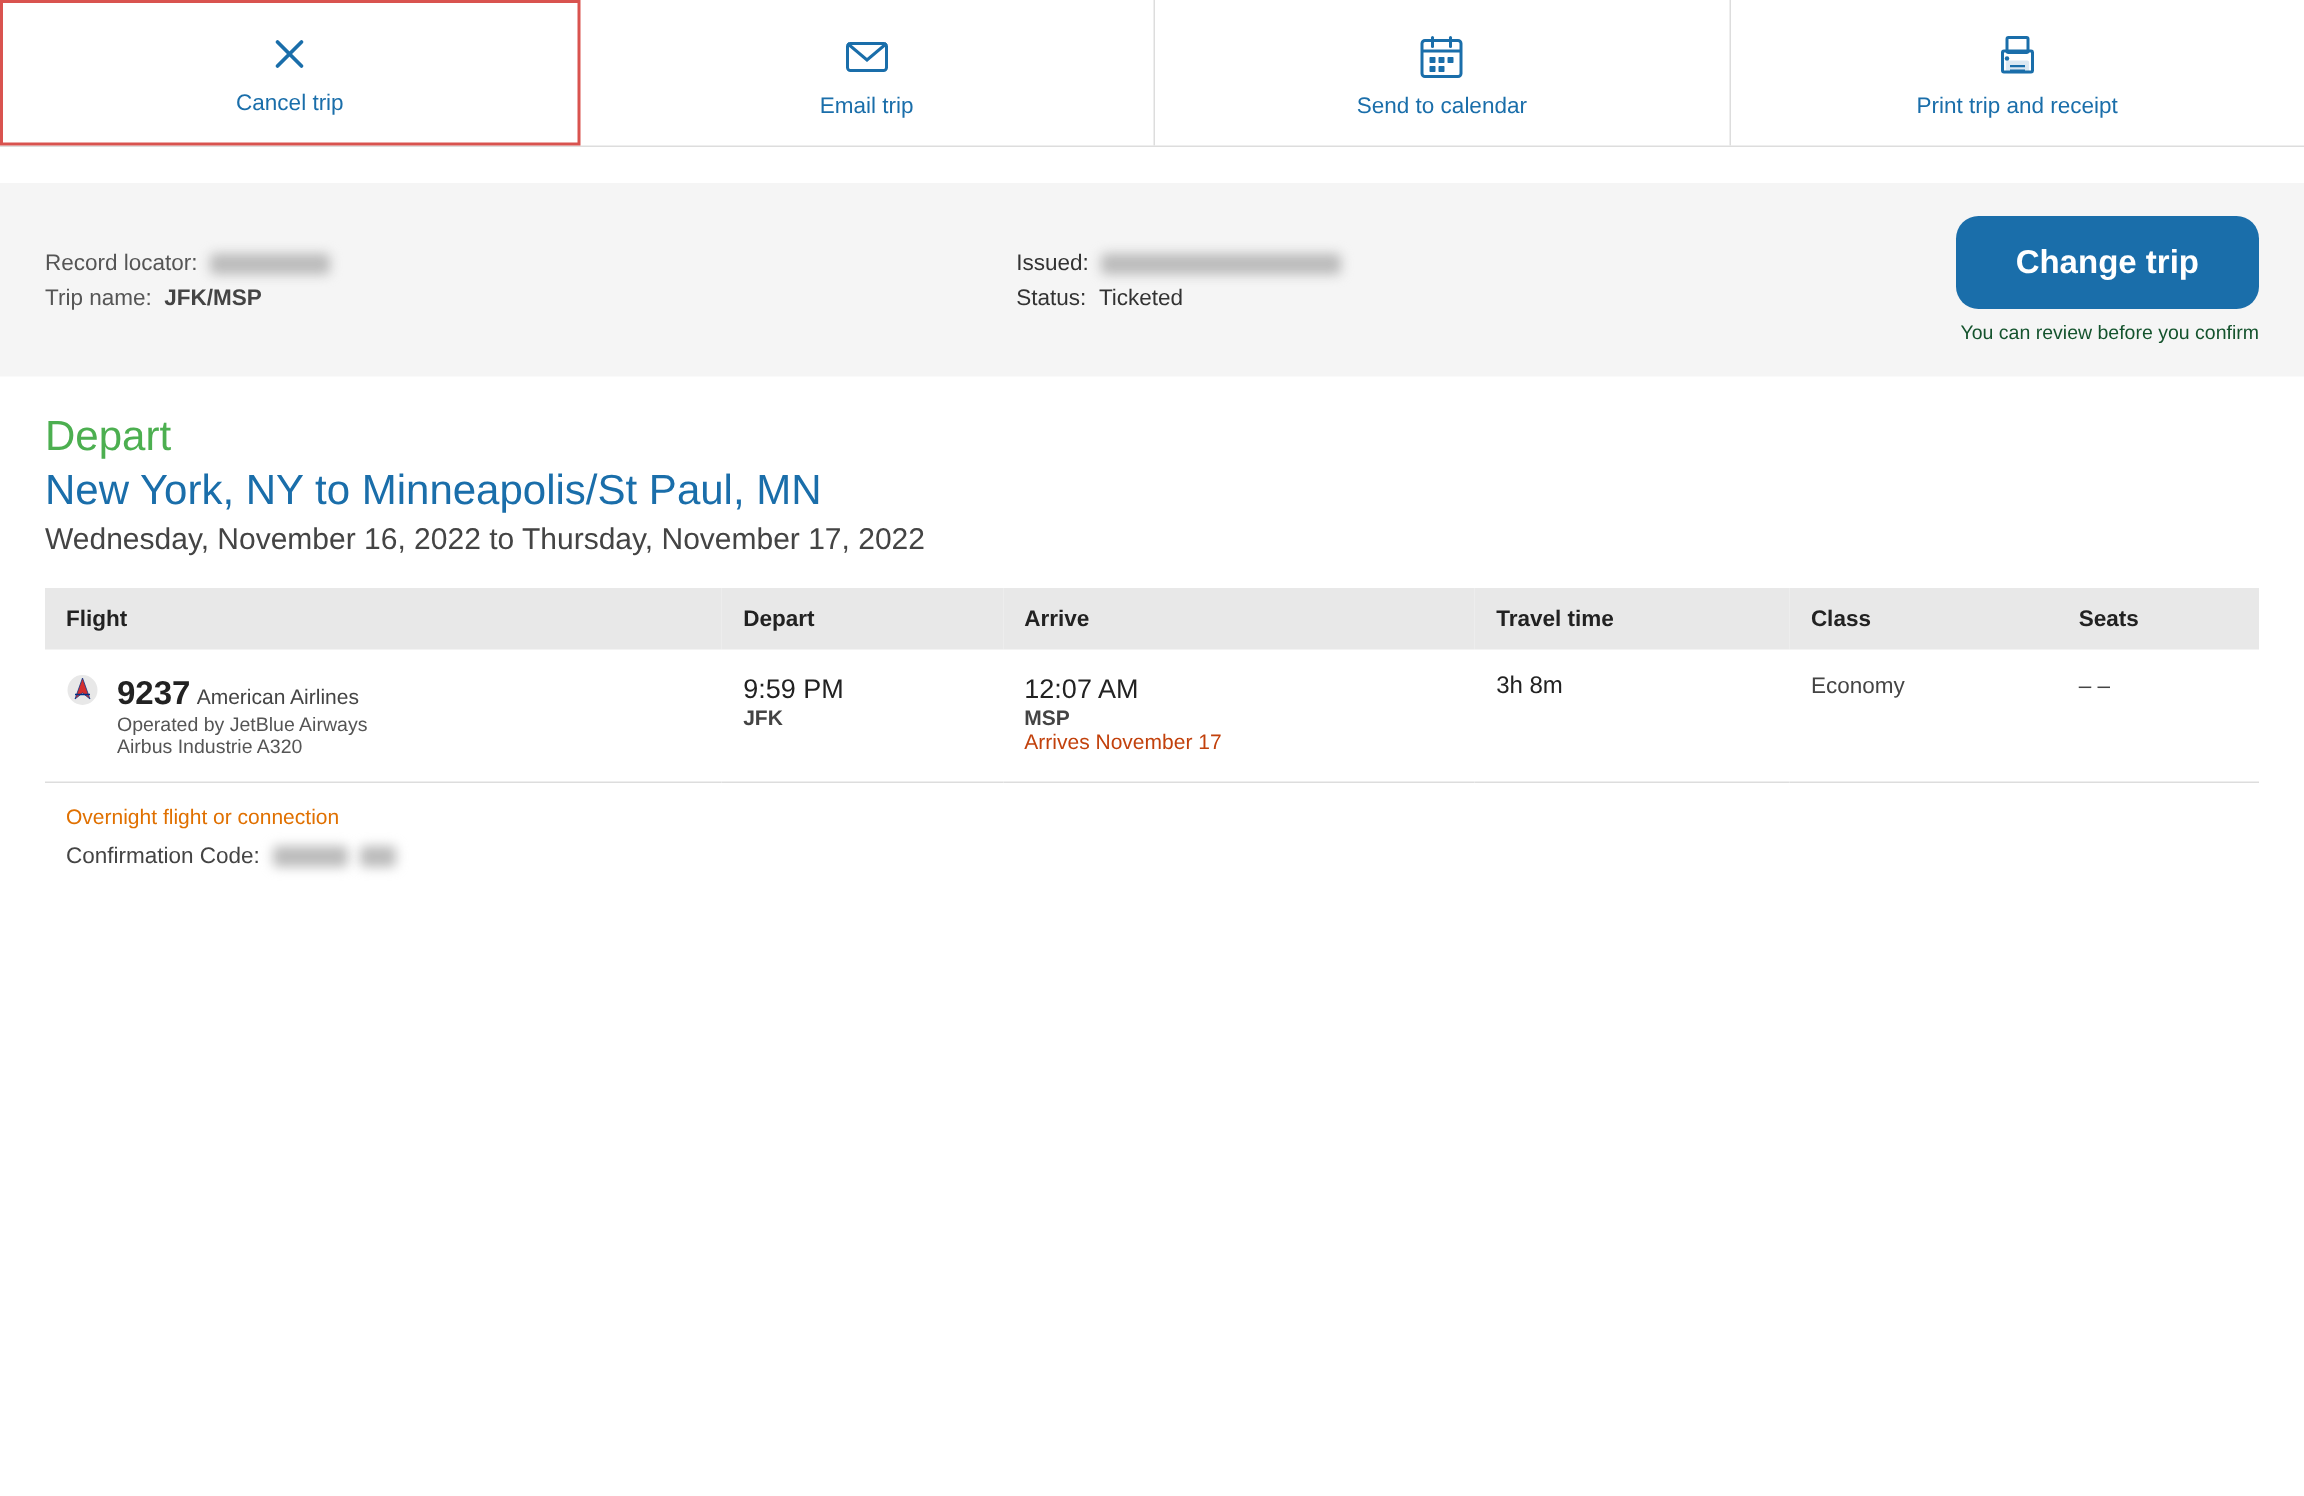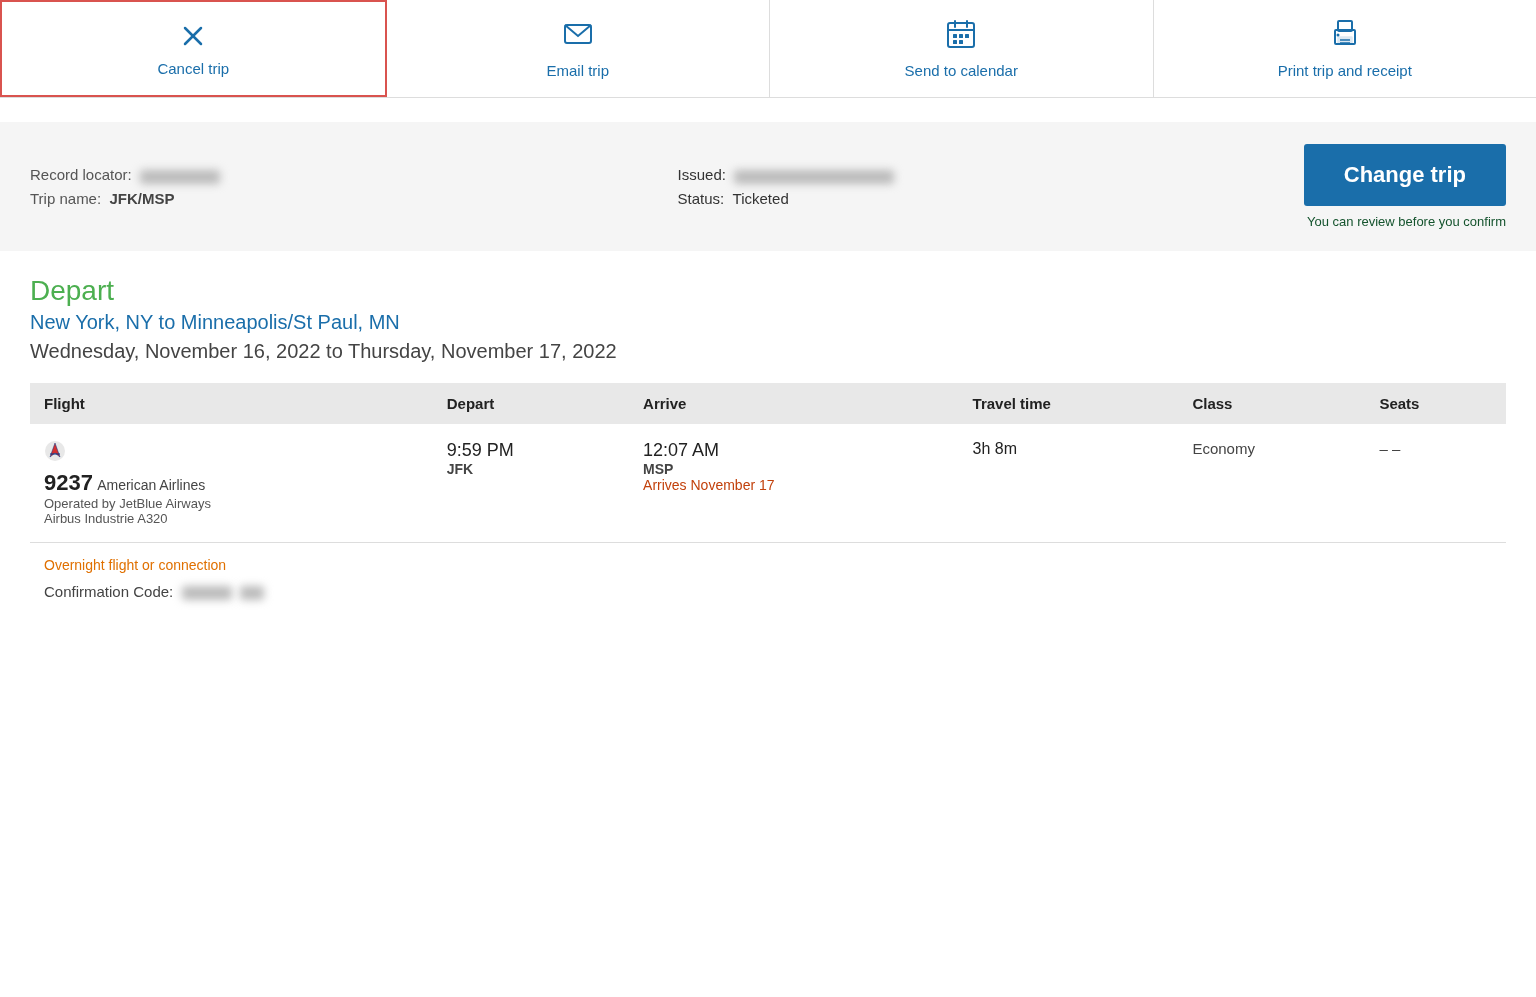--- a/index.html
+++ b/index.html
@@ -14,21 +14,21 @@
     .action-bar {
       display: flex;
       border-bottom: 1px solid #ddd;
       background: #fff;
     }
     .action-item {
       flex: 1;
       display: flex;
       flex-direction: column;
       align-items: center;
-      justify-content: space-between;
+      justify-content: flex-end;
       padding: 18px 20px;
       cursor: pointer;
       border-right: 1px solid #ddd;
       color: #1a6eaa;
       gap: 8px;
       text-decoration: none;
     }
     .action-item:last-child {
       border-right: none;
     }
@@ -108,38 +108,38 @@
       gap: 8px;
     }
     .change-trip-btn {
       background: #1a6eaa;
       color: #fff;
       border: none;
       padding: 18px 40px;
       font-size: 22px;
       font-weight: bold;
       cursor: pointer;
-      border-radius: 3px;
+      border-radius: 15px;
     }
     .change-trip-note {
       font-size: 13px;
       color: #14532d;
     }
 
     
     .depart-section {
       padding: 24px 30px 0 30px;
     }
     .depart-label {
       font-size: 28px;
       color: #4caf50;
       font-weight: normal;
     }
     .depart-route {
-      font-size: 20px;
+      font-size: 28px;
       color: #1a6eaa;
       font-weight: normal;
       margin-top: 4px;
     }
     .depart-dates {
       font-size: 20px;
       color: #444;
       margin-top: 6px;
       margin-bottom: 20px;
     }
@@ -213,21 +213,20 @@
       display: inline-block;
       width: 22px;
       height: 22px;
       vertical-align: middle;
       margin-right: 4px;
     }
     .flight-cell-inner {
       display: flex;
       align-items: flex-start;
       gap: 8px;
-      flex-direction: column;
     }
     .overnight-note {
       color: #e07000;
       font-size: 14px;
       margin-top: 14px;
       padding: 0 14px;
     }
     .confirmation-row {
       padding: 10px 14px 20px 14px;
       font-size: 15px;

